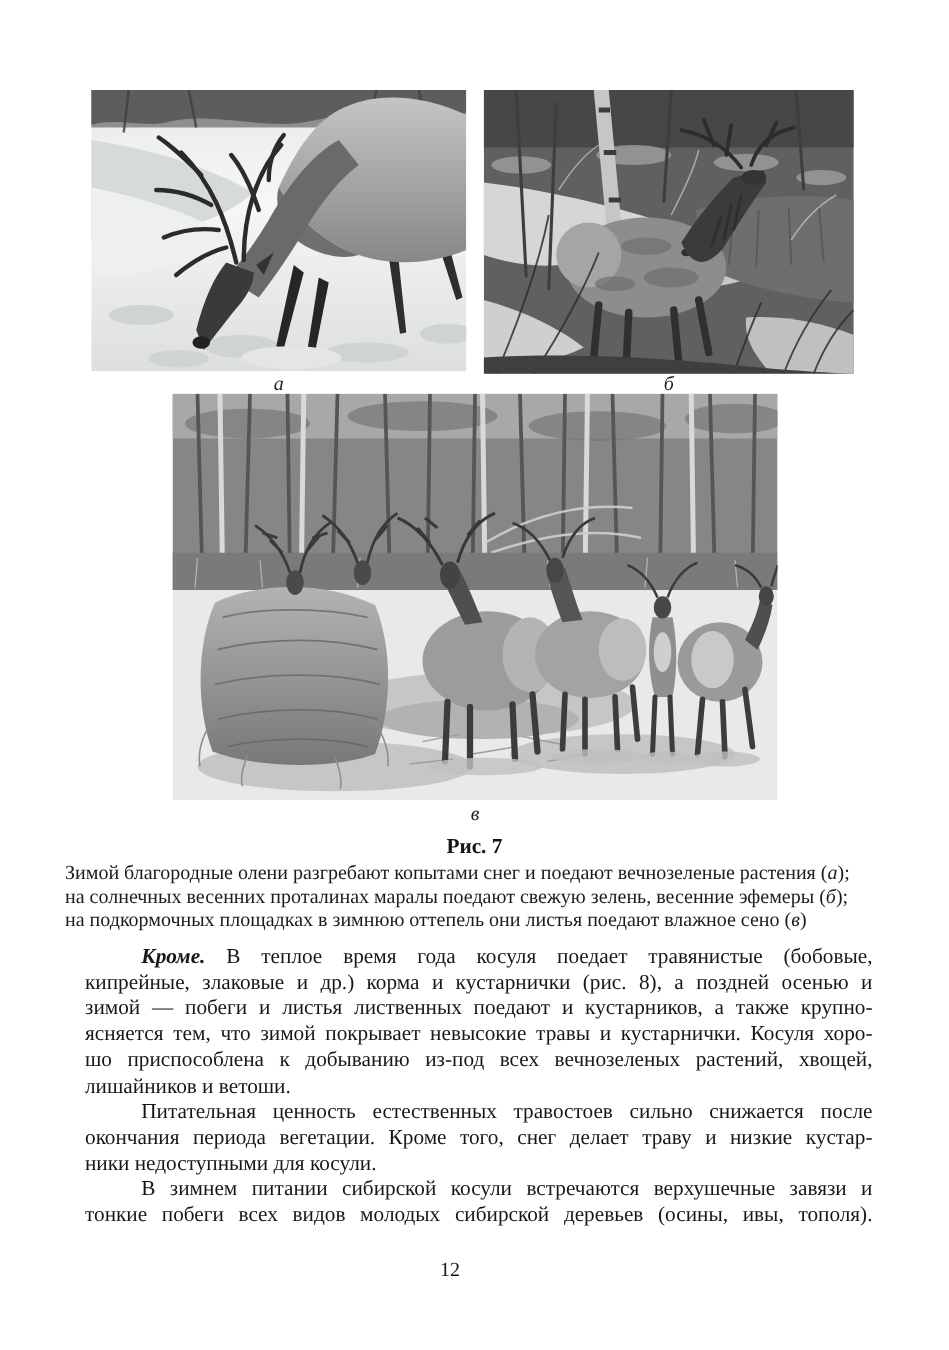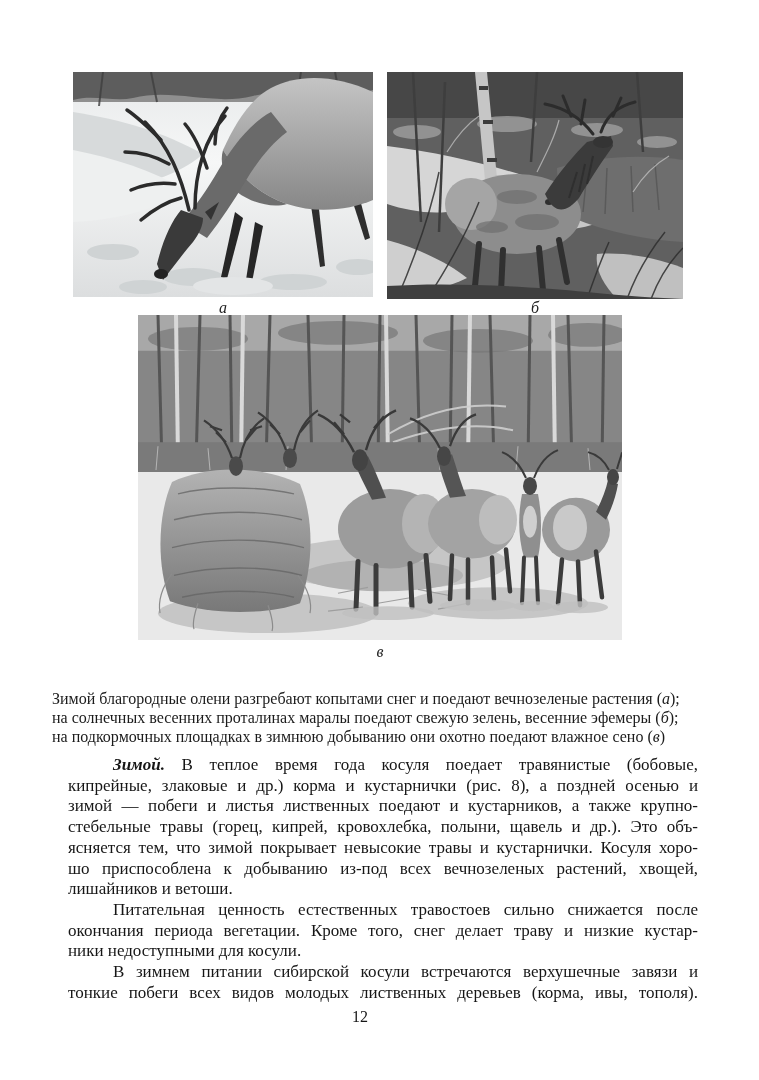--- a/index.html
+++ b/index.html
@@ -367,36 +367,36 @@
         <ellipse cx="395" cy="293" rx="20" ry="5"></ellipse>
           <ellipse cx="442" cy="294" rx="28" ry="6"></ellipse>
       </g>
     </svg>
   </div>
 
   <div class="plabel" style="left:73px; top:300px; width:300px;">а</div>
   <div class="plabel" style="left:387px; top:300px; width:296px;">б</div>
   <div class="plabel" style="left:138px; top:644px; width:484px;">в</div>
 
+  <div class="figtitle">Рис. 7</div>
   <div class="caption">
     <div><span>Зимой благородные олени разгребают копытами снег и поедают вечнозеленые растения (</span><i>а</i><span>);</span></div>
     <div><span>на солнечных весенних проталинах маралы поедают свежую зелень, весенние эфемеры (</span><i>б</i><span>);</span></div>
-    <div><span>на подкормочных площадках в зимнюю добыванию они охотно поедают влажное сено (</span><i>в</i><span>)</span></div>
+    <div><span>на подкормочных площадках в зимнюю оттепель они листья поедают влажное сено (</span><i>в</i><span>)</span></div>
   </div>
 
   <div class="body-text">
-    <div class="bline indent"><span class="lead">Зимой.</span><span> В теплое время года косуля поедает травянистые (бобовые,</span></div>
+    <div class="bline indent"><span class="lead">Кроме.</span><span> В теплое время года косуля поедает травянистые (бобовые,</span></div>
     <div class="bline">кипрейные, злаковые и др.) корма и кустарнички (рис. 8), а поздней осенью и</div>
     <div class="bline">зимой — побеги и листья лиственных поедают и кустарников, а также крупно-</div>
-    <div class="bline">стебельные травы (горец, кипрей, кровохлебка, полыни, щавель и др.). Это объ-</div>
     <div class="bline">ясняется тем, что зимой покрывает невысокие травы и кустарнички. Косуля хоро-</div>
     <div class="bline">шо приспособлена к добыванию из-под всех вечнозеленых растений, хвощей,</div>
     <div class="bline last">лишайников и ветоши.</div>
     <div class="bline indent">Питательная ценность естественных травостоев сильно снижается после</div>
     <div class="bline">окончания периода вегетации. Кроме того, снег делает траву и низкие кустар-</div>
     <div class="bline last">ники недоступными для косули.</div>
     <div class="bline indent">В зимнем питании сибирской косули встречаются верхушечные завязи и</div>
-    <div class="bline">тонкие побеги всех видов молодых лиственных деревьев (корма, ивы, тополя).</div>
+    <div class="bline">тонкие побеги всех видов молодых сибирской деревьев (осины, ивы, тополя).</div>
   </div>
 
   <div class="pagenum">12</div>
 
 </div>
 
 </body></html>

